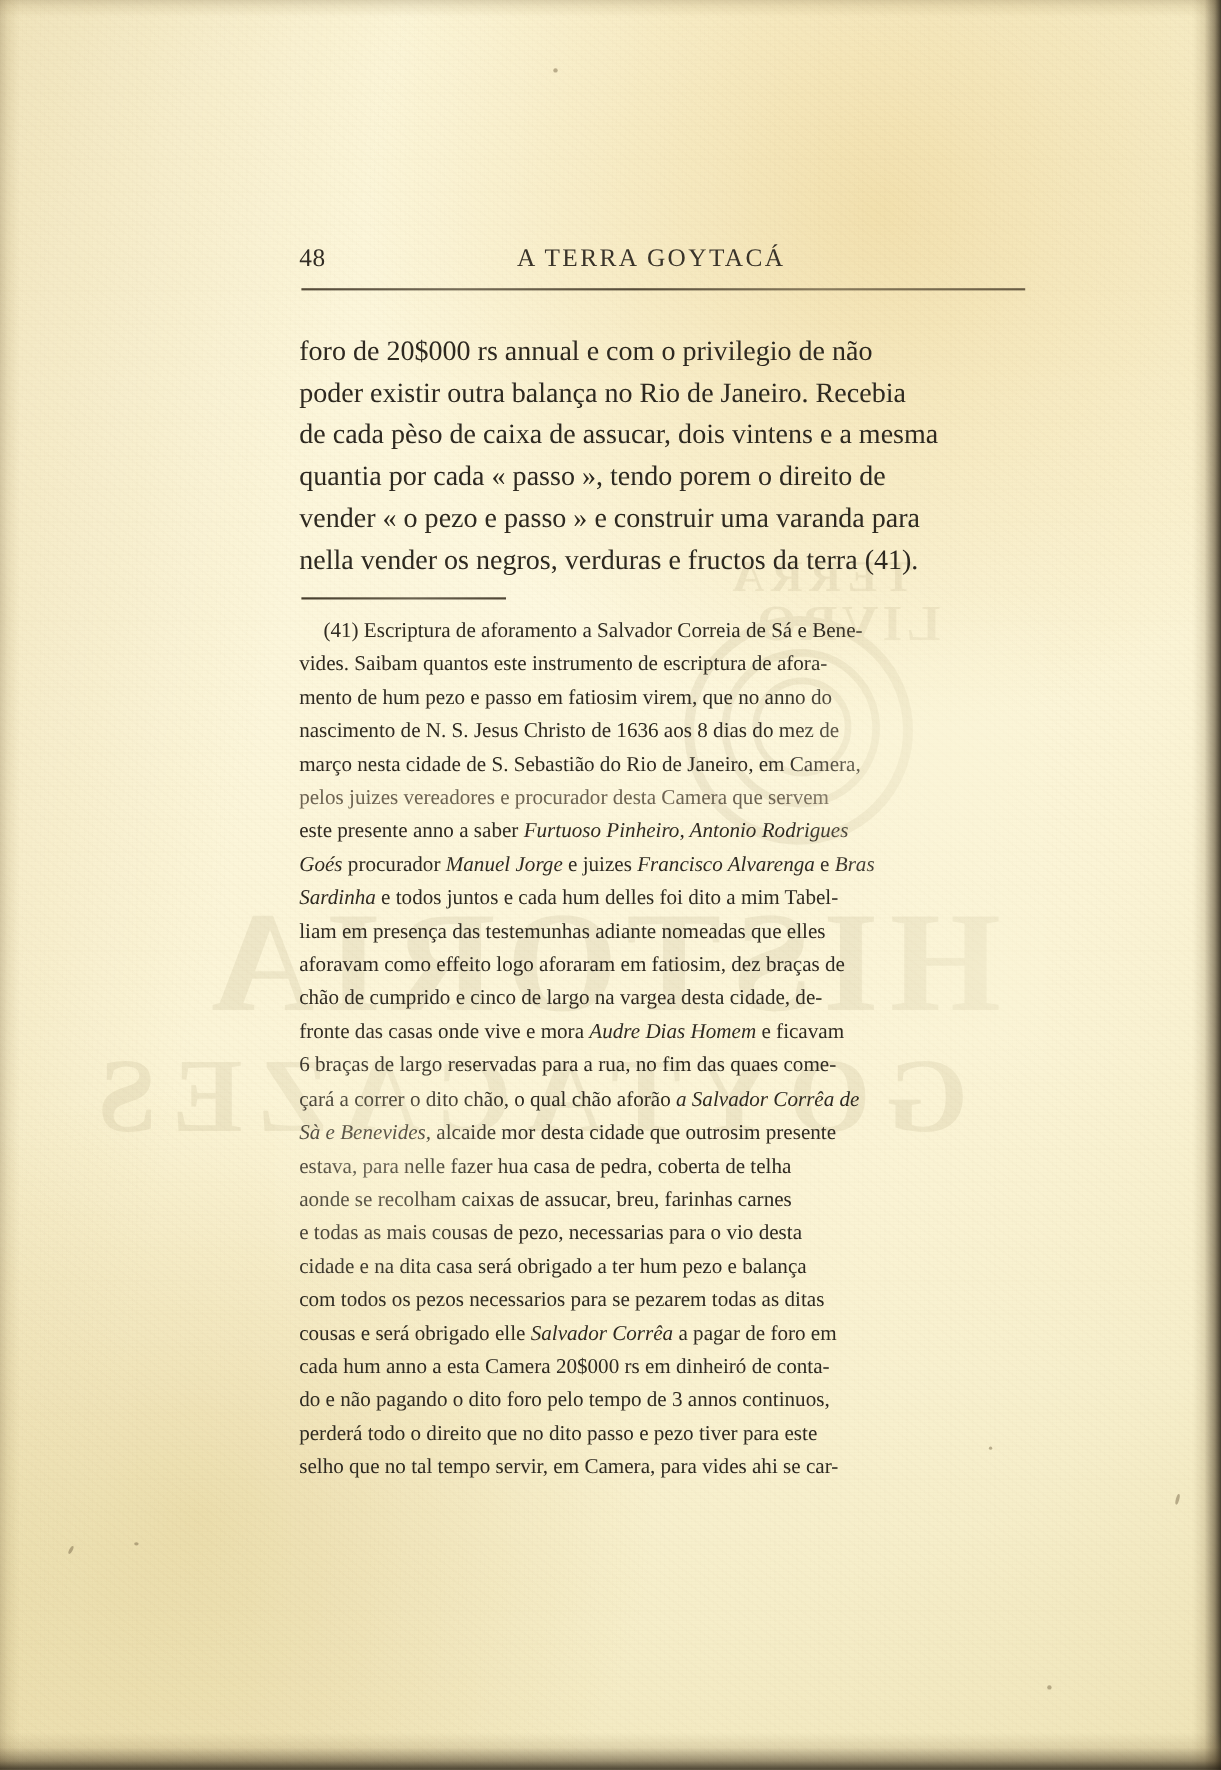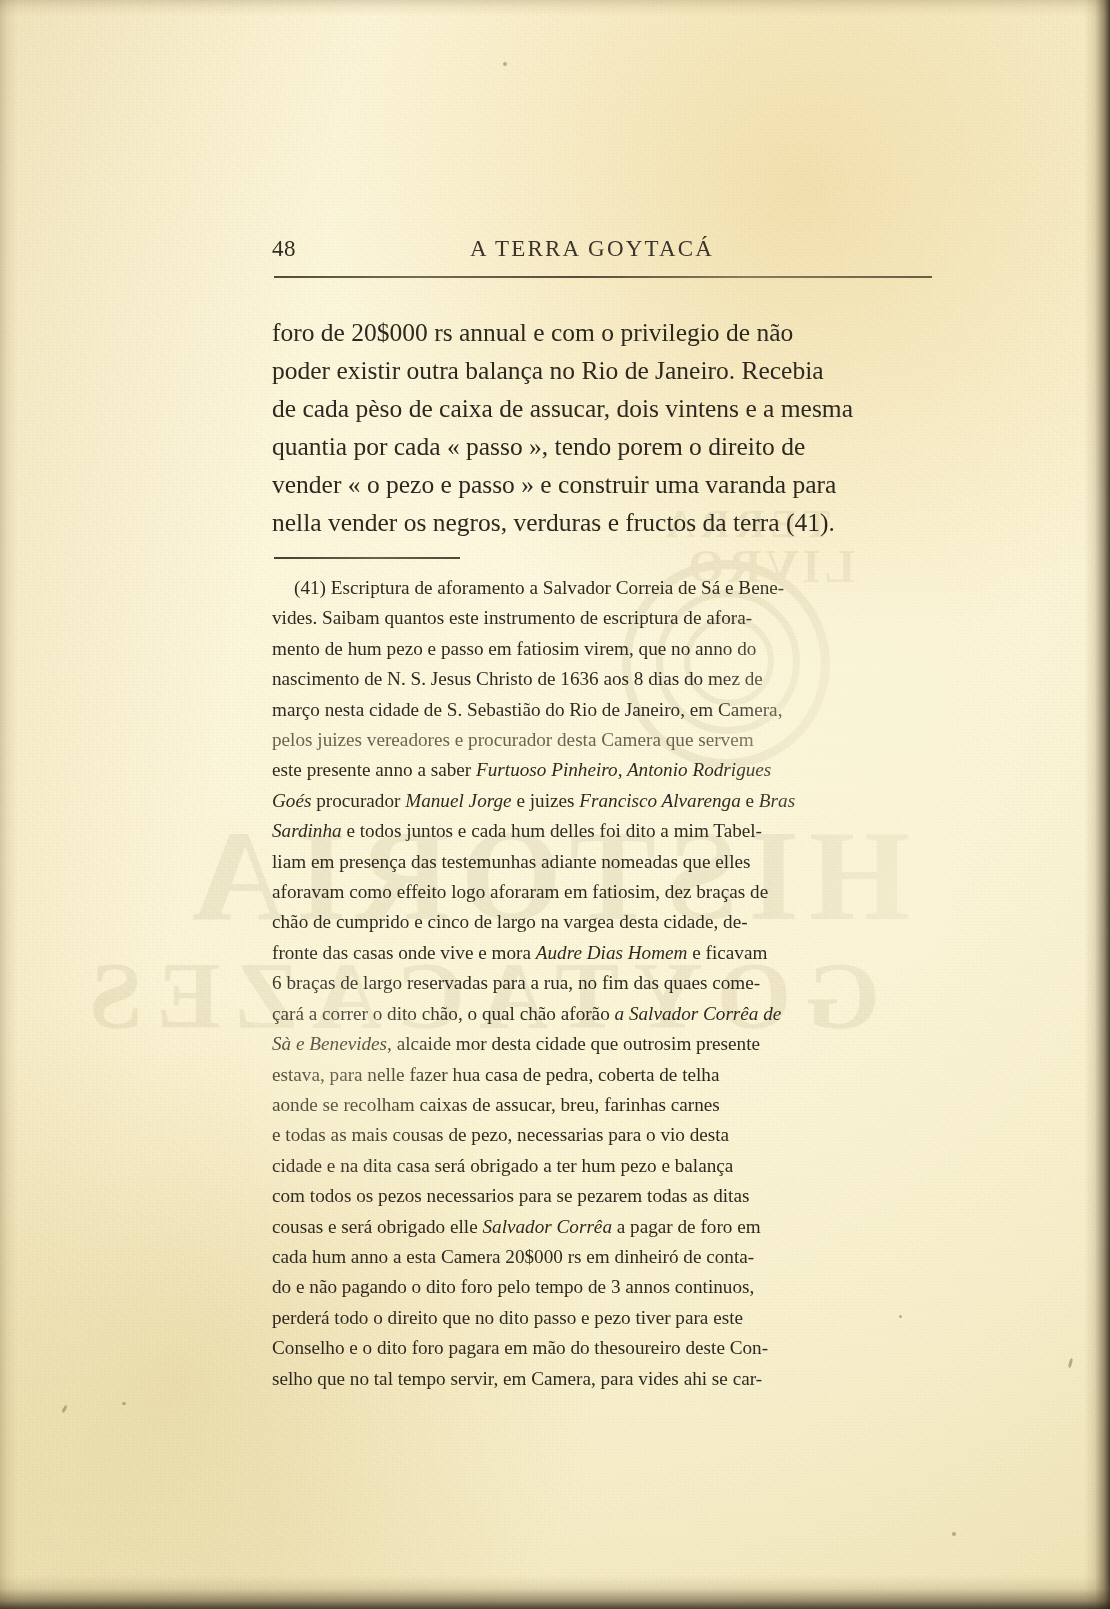--- a/index.html
+++ b/index.html
@@ -99,21 +99,21 @@
     white-space: nowrap;
   }
   .st-b1 { left: 40px;  top: 300px; font-size: 130px; letter-spacing: 10px; }
   .st-b2 { left: 70px;  top: 440px; font-size: 96px;  letter-spacing: 14px; }
   .st-b3 { left: 120px; top: 0px;   font-size: 40px;  letter-spacing: 6px; }
   .st-b4 { left: 95px;  top: 40px;  font-size: 46px;  letter-spacing: 4px; }
 
   
   .content {
     position: absolute;
-    left: 0; top: 14px;
+    left: 0; top: 0;
     width: 1110px;
     height: 1393px;
   }
 
   .page-header {
     position: absolute;
     left: 272px;
     top: 222px;
     width: 660px;
     display: flex;
@@ -267,21 +267,20 @@
         <span class="ln"><i>Sà e Benevides,</i> alcaide mor desta cidade que outrosim presente</span>
         <span class="ln">estava, para nelle fazer hua casa de pedra, coberta de telha</span>
         <span class="ln">aonde se recolham caixas de assucar, breu, farinhas carnes</span>
         <span class="ln">e todas as mais cousas de pezo, necessarias para o vio desta</span>
         <span class="ln">cidade e na dita casa será obrigado a ter hum pezo e balança</span>
         <span class="ln">com todos os pezos necessarios para se pezarem todas as ditas</span>
         <span class="ln">cousas e será obrigado elle <i>Salvador Corrêa</i> a pagar de foro em</span>
         <span class="ln">cada hum anno a esta Camera 20$000 rs em dinheiró de conta-</span>
         <span class="ln">do e não pagando o dito foro pelo tempo de 3 annos continuos,</span>
         <span class="ln">perderá todo o direito que no dito passo e pezo tiver para este</span>
-        <span class="ln">Conselho e o dito foro pagara em mão do thesoureiro deste Con-</span>
         <span class="ln">selho que no tal tempo servir, em Camera, para vides ahi se car-</span>
       </p>
     </div>
 
     <div class="ink-fade"></div>
   </div>
 
   <div class="speck" style="left:122px;  top:1402px; width:4px;  height:3px;"></div>
   <div class="speck" style="left:63px;   top:1405px; width:3px;  height:8px; transform:rotate(28deg);"></div>
   <div class="speck" style="left:952px;  top:1532px; width:4px;  height:4px;"></div>

